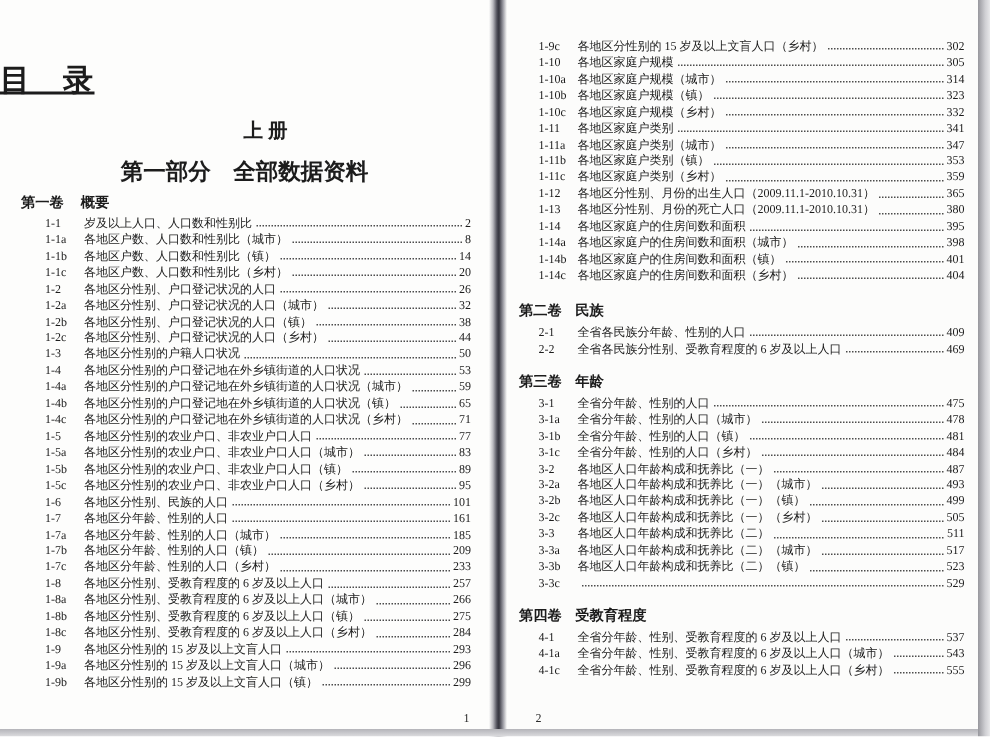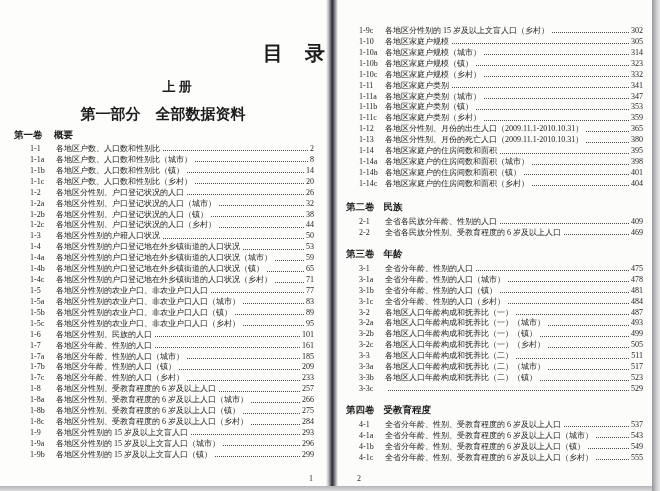--- a/index.html
+++ b/index.html
@@ -8,22 +8,22 @@
   .page{position:absolute;top:0;height:490px;}
   .page-left{left:0;width:326px;background:#fdfdfc;}
   .page-right{left:338px;width:314px;background:#fcfcfb;}
   .spine{position:absolute;left:326px;top:0;width:12px;height:491px;
          background:linear-gradient(90deg,#fdfdfc 0%,#b9b9bf 22%,#4a4a55 45%,#34343e 55%,#9a9aa2 78%,#fcfcfb 100%);}
   .edge-right{position:absolute;left:652px;top:0;width:8px;height:491px;
          background:linear-gradient(90deg,#97979d,#cfcfd3 60%,#e8e8ea);}
   .edge-bottom{position:absolute;left:0;top:486px;width:652px;height:5px;
          background:linear-gradient(180deg,#b4b4b9,#dcdcdf);}
 
-  .toc-title{position:absolute;top:40px;left:0;right:0;text-align:right;
-             font-size:20px;font-weight:bold;letter-spacing:1px;}
+  .toc-title{position:absolute;top:40px;left:0;right:0;text-align:left;
+             font-size:20px;font-weight:bold;letter-spacing:1px;text-decoration:underline;}
   .vol-title{position:absolute;top:78px;left:0;right:0;text-align:center;
              font-size:13px;font-weight:bold;padding-left:28px;}
   .part-title{position:absolute;top:105px;left:0;right:0;text-align:center;
              font-size:15px;font-weight:bold;}
   .sec-head{font-size:9.5px;font-weight:bold;white-space:nowrap;}
   .sec-head .sec-name{margin-left:9px;text-align:right;}
   .l-sec{position:absolute;top:129px;left:14px;}
   .list .row{display:flex;align-items:baseline;height:10.93px;line-height:10.93px;
              font-size:8px;white-space:nowrap;overflow:hidden;}
   .row .num{flex:none;width:26px;}
@@ -49,21 +49,21 @@
     <div class="toc-title">目　录</div>
     <div class="vol-title">上 册</div>
     <div class="part-title">第一部分　全部数据资料</div>
     <div class="sec-head l-sec">
       <span class="sec-label">第一卷</span>
       <span class="sec-name">概要</span>
     </div>
     <div class="list l-list">
         <div class="row">
           <span class="num">1-1</span>
-          <span class="t">各地区户数、人口数和性别比</span>
+          <span class="t">岁及以上人口、人口数和性别比</span>
           <span class="dots"></span>
           <span class="pg">2</span>
         </div>
         <div class="row">
           <span class="num">1-1a</span>
           <span class="t">各地区户数、人口数和性别比（城市）</span>
           <span class="dots"></span>
           <span class="pg">8</span>
         </div>
         <div class="row">
@@ -425,26 +425,20 @@
             <span class="dots"></span>
             <span class="pg">537</span>
           </div>
           <div class="row">
             <span class="num">4-1a</span>
             <span class="t">全省分年龄、性别、受教育程度的 6 岁及以上人口（城市）</span>
             <span class="dots"></span>
             <span class="pg">543</span>
           </div>
           <div class="row">
-            <span class="num">4-1b</span>
-            <span class="t">全省分年龄、性别、受教育程度的 6 岁及以上人口（镇）</span>
-            <span class="dots"></span>
-            <span class="pg">549</span>
-          </div>
-          <div class="row">
             <span class="num">4-1c</span>
             <span class="t">全省分年龄、性别、受教育程度的 6 岁及以上人口（乡村）</span>
             <span class="dots"></span>
             <span class="pg">555</span>
           </div>
         </div>
       </div>
     <div class="folio folio-right">2</div>
   </div>
 

